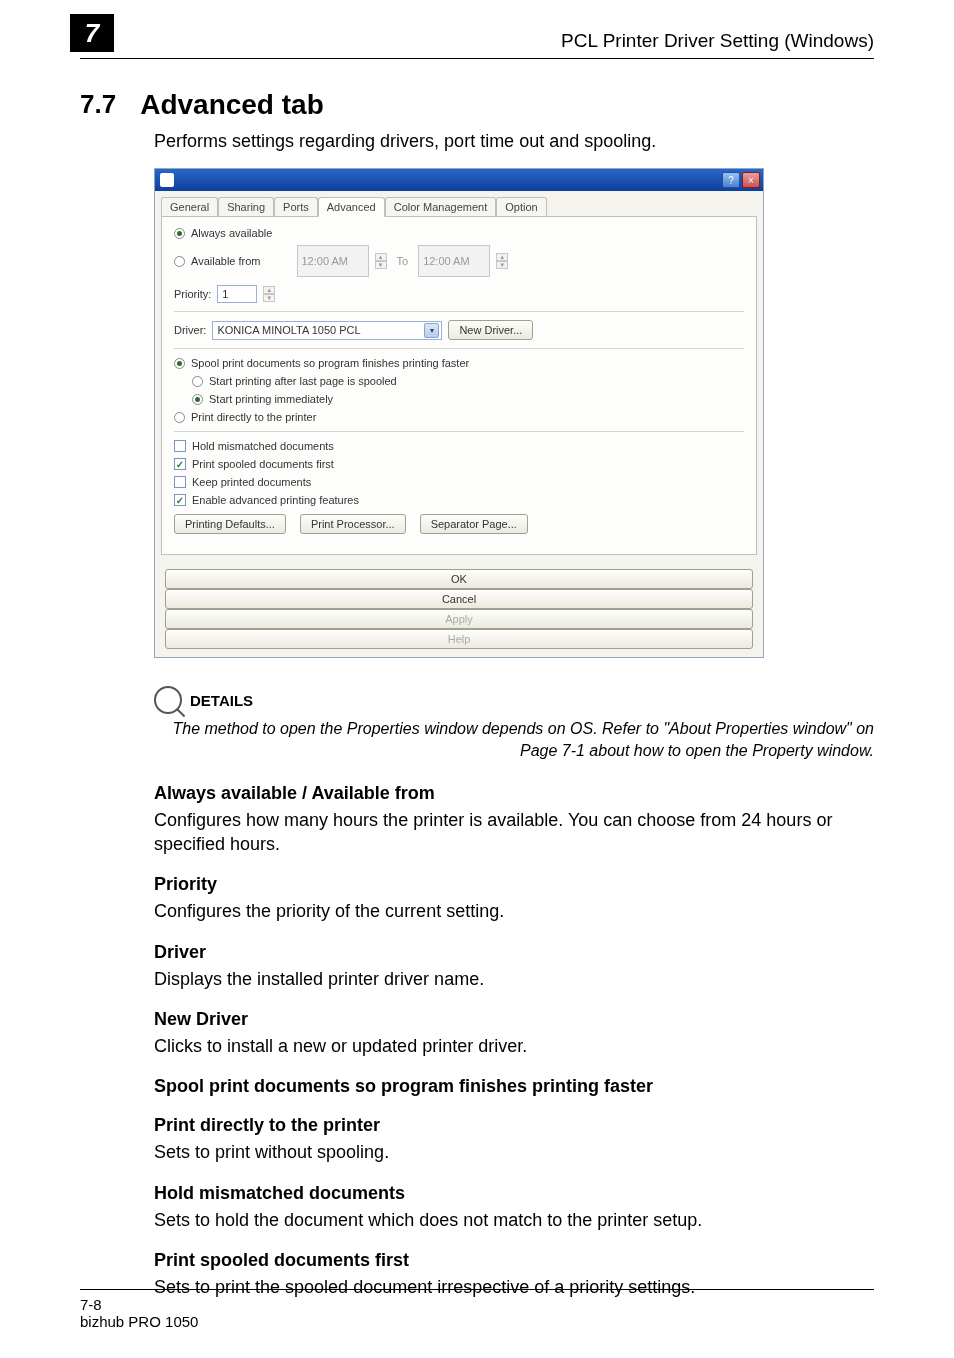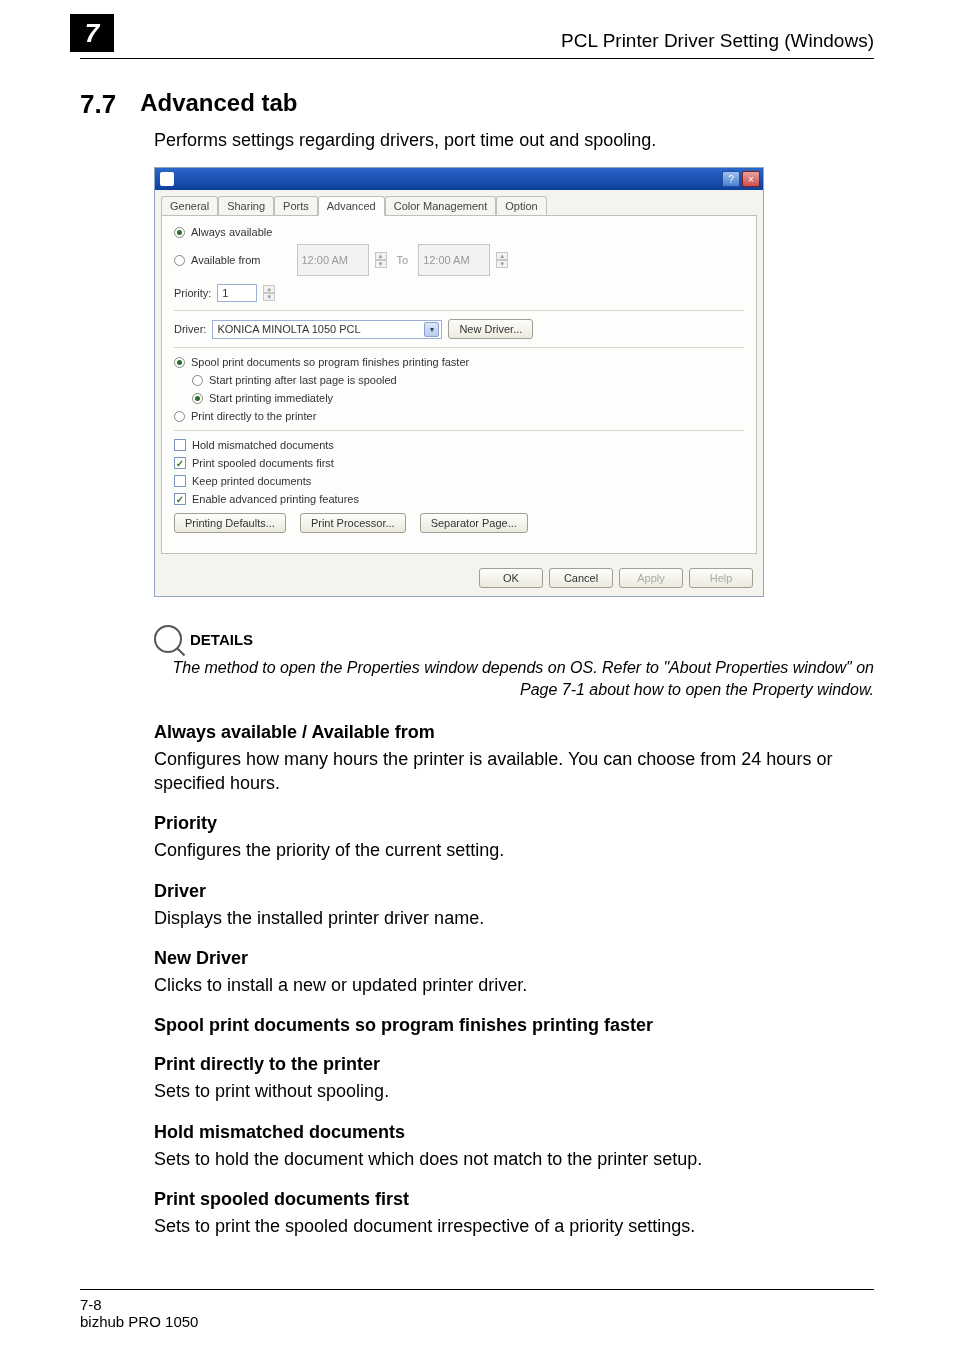--- a/index.html
+++ b/index.html
@@ -44,21 +44,21 @@
     display: flex;
     align-items: flex-start;
     gap: 24px;
     margin-bottom: 10px;
   }
   .section-num {
     font-size: 26px;
     font-weight: bold;
   }
   .section-title {
-    font-size: 24px;
+    font-size: 28px;
     font-weight: bold;
   }
   .section-intro {
     margin-left: 74px;
     font-size: 18px;
     margin-bottom: 16px;
   }
 
   
   .dialog-wrap {
@@ -164,22 +164,23 @@
     color:#333;
   }
   .btn.disabled { color:#aaa; }
   .sub-block { margin-left:18px; }
   .chk {
     width:12px;height:12px;border:1px solid #7a95c0;background:#fff;
     display:inline-flex;align-items:center;justify-content:center;font-size:10px;color:#2a7a2a;flex-shrink:0;
   }
   .chk.checked::after { content:"✓"; font-weight:bold; }
   .dlg-footer {
-    display:flex;justify-content:flex-end;gap:6px;
+    display:flex;justify-content:flex-end;
     padding:8px 10px;
+    flex-direction:column;
   }
 
   
   .details-block {
     margin-left: 74px;
     margin-top: 28px;
     margin-bottom: 20px;
   }
   .details-head {
     display:flex;align-items:center;gap:8px;

